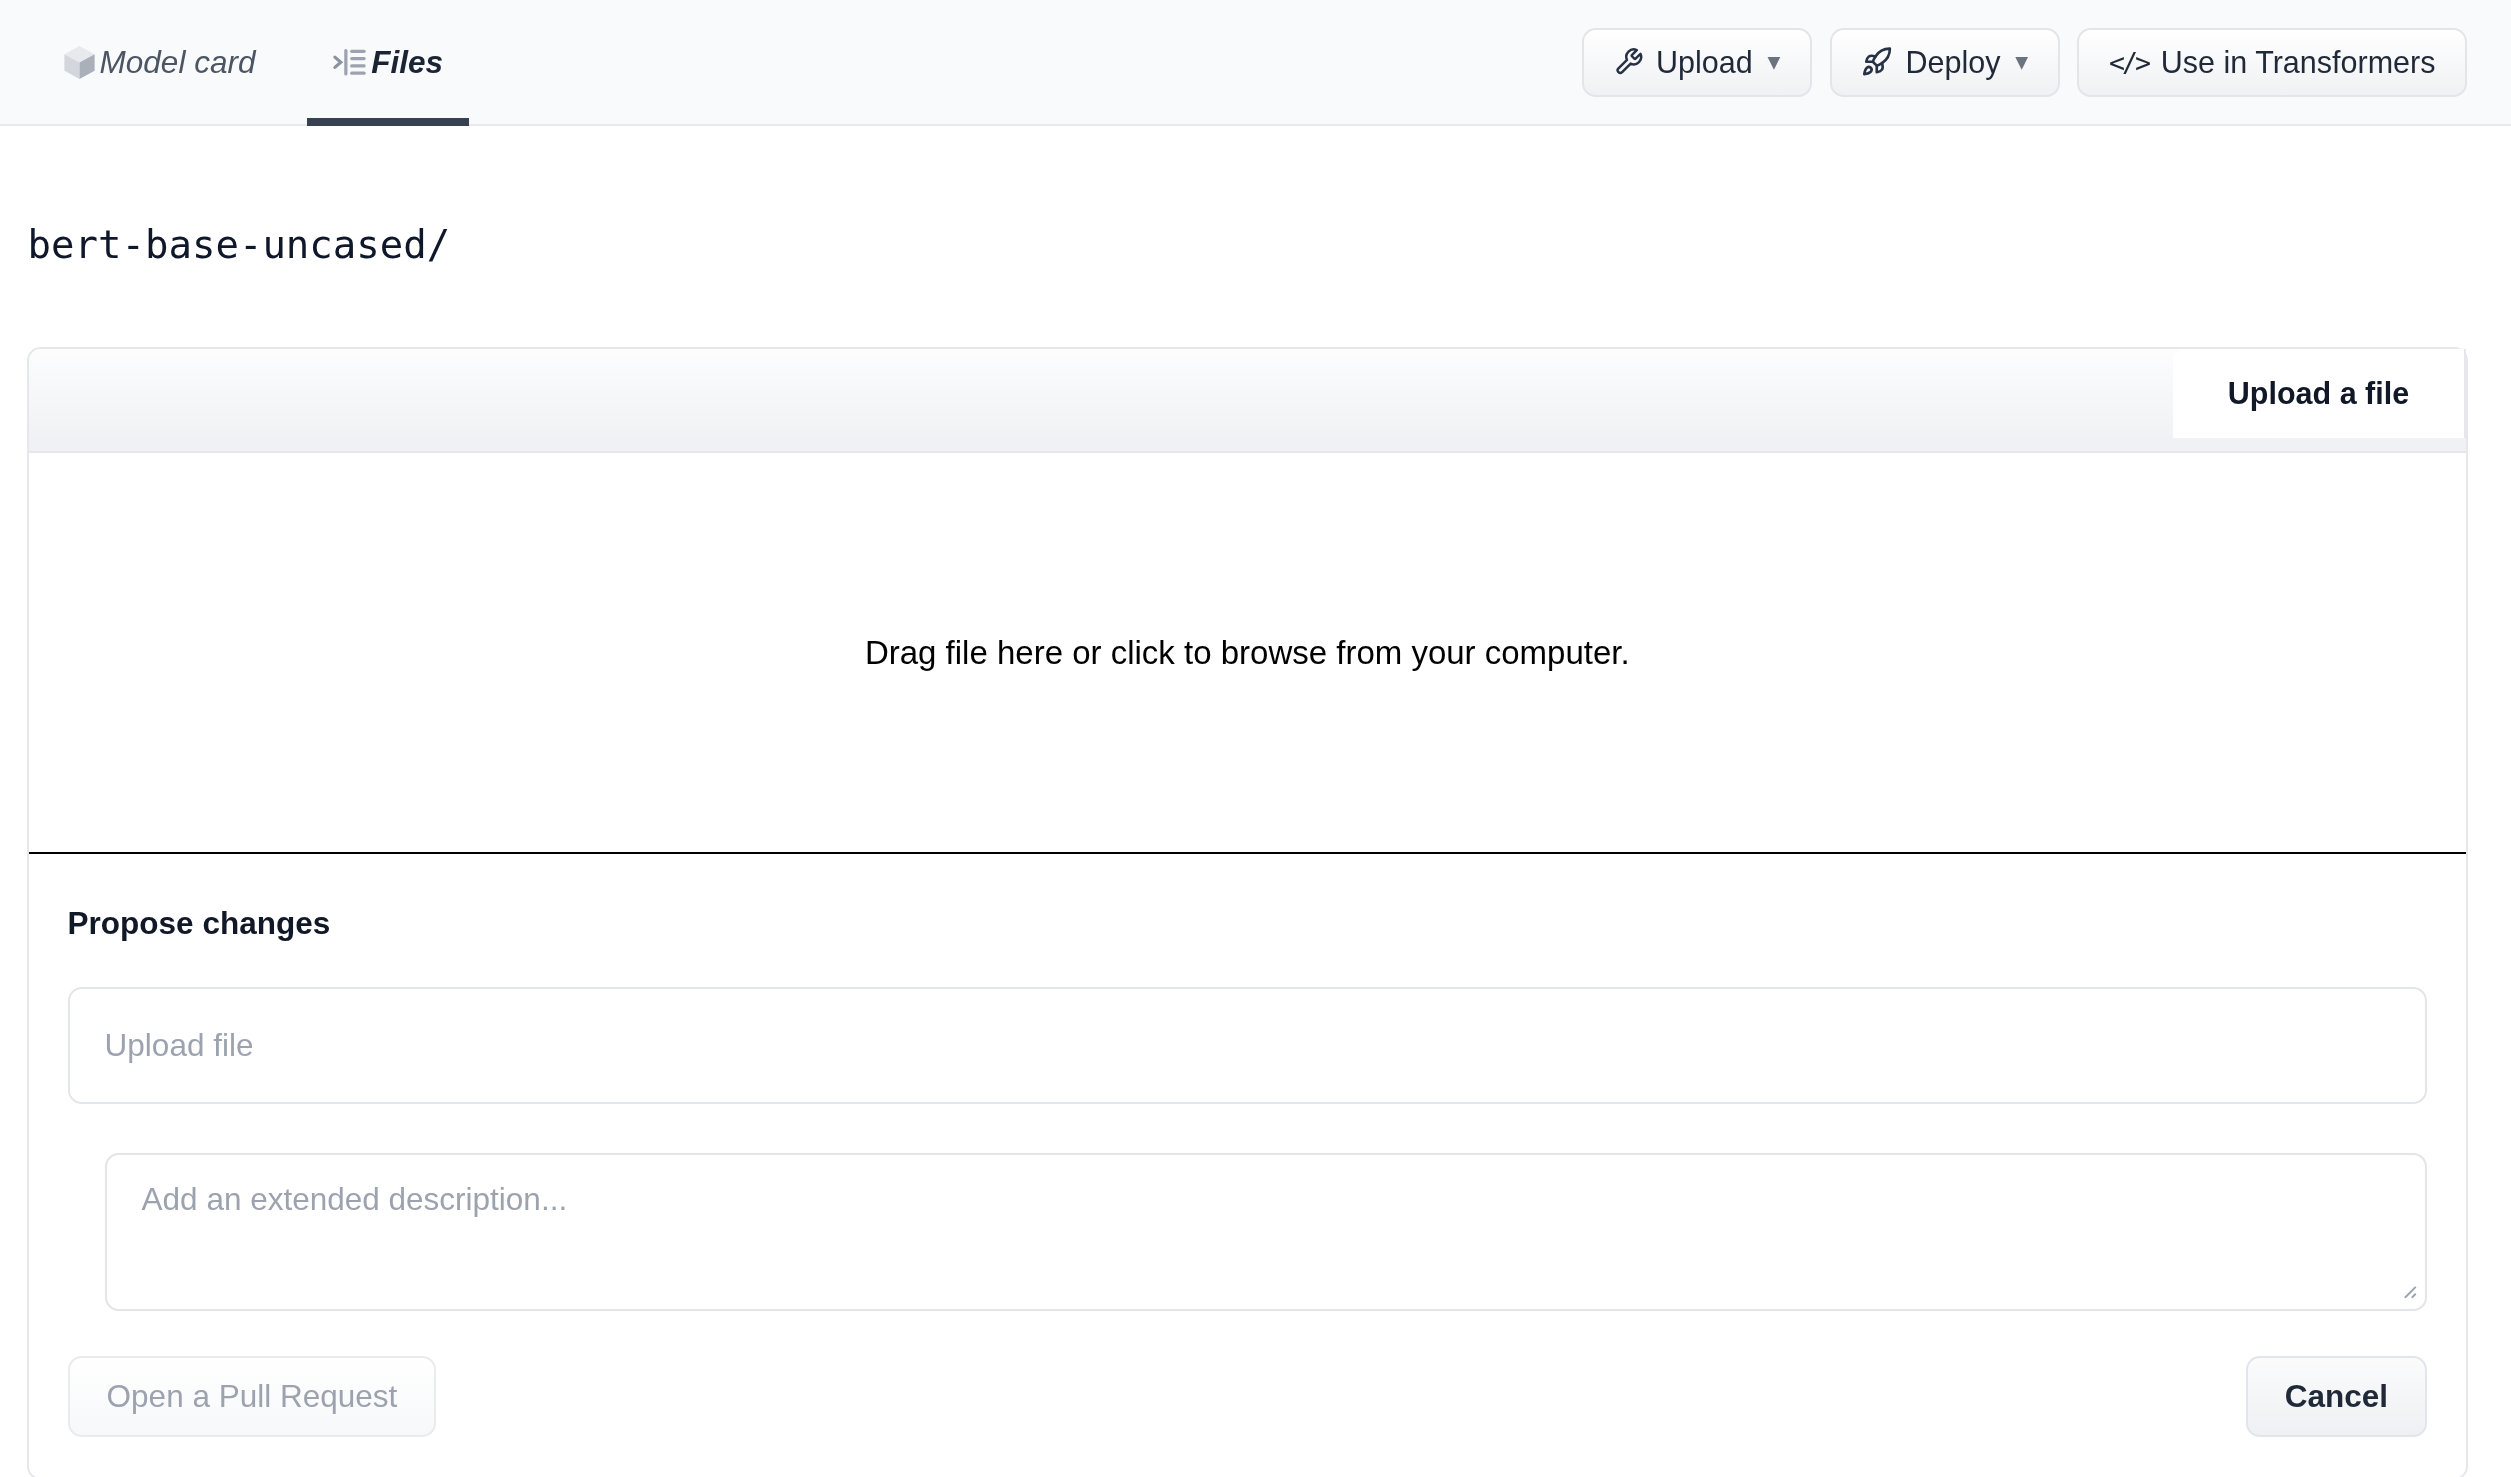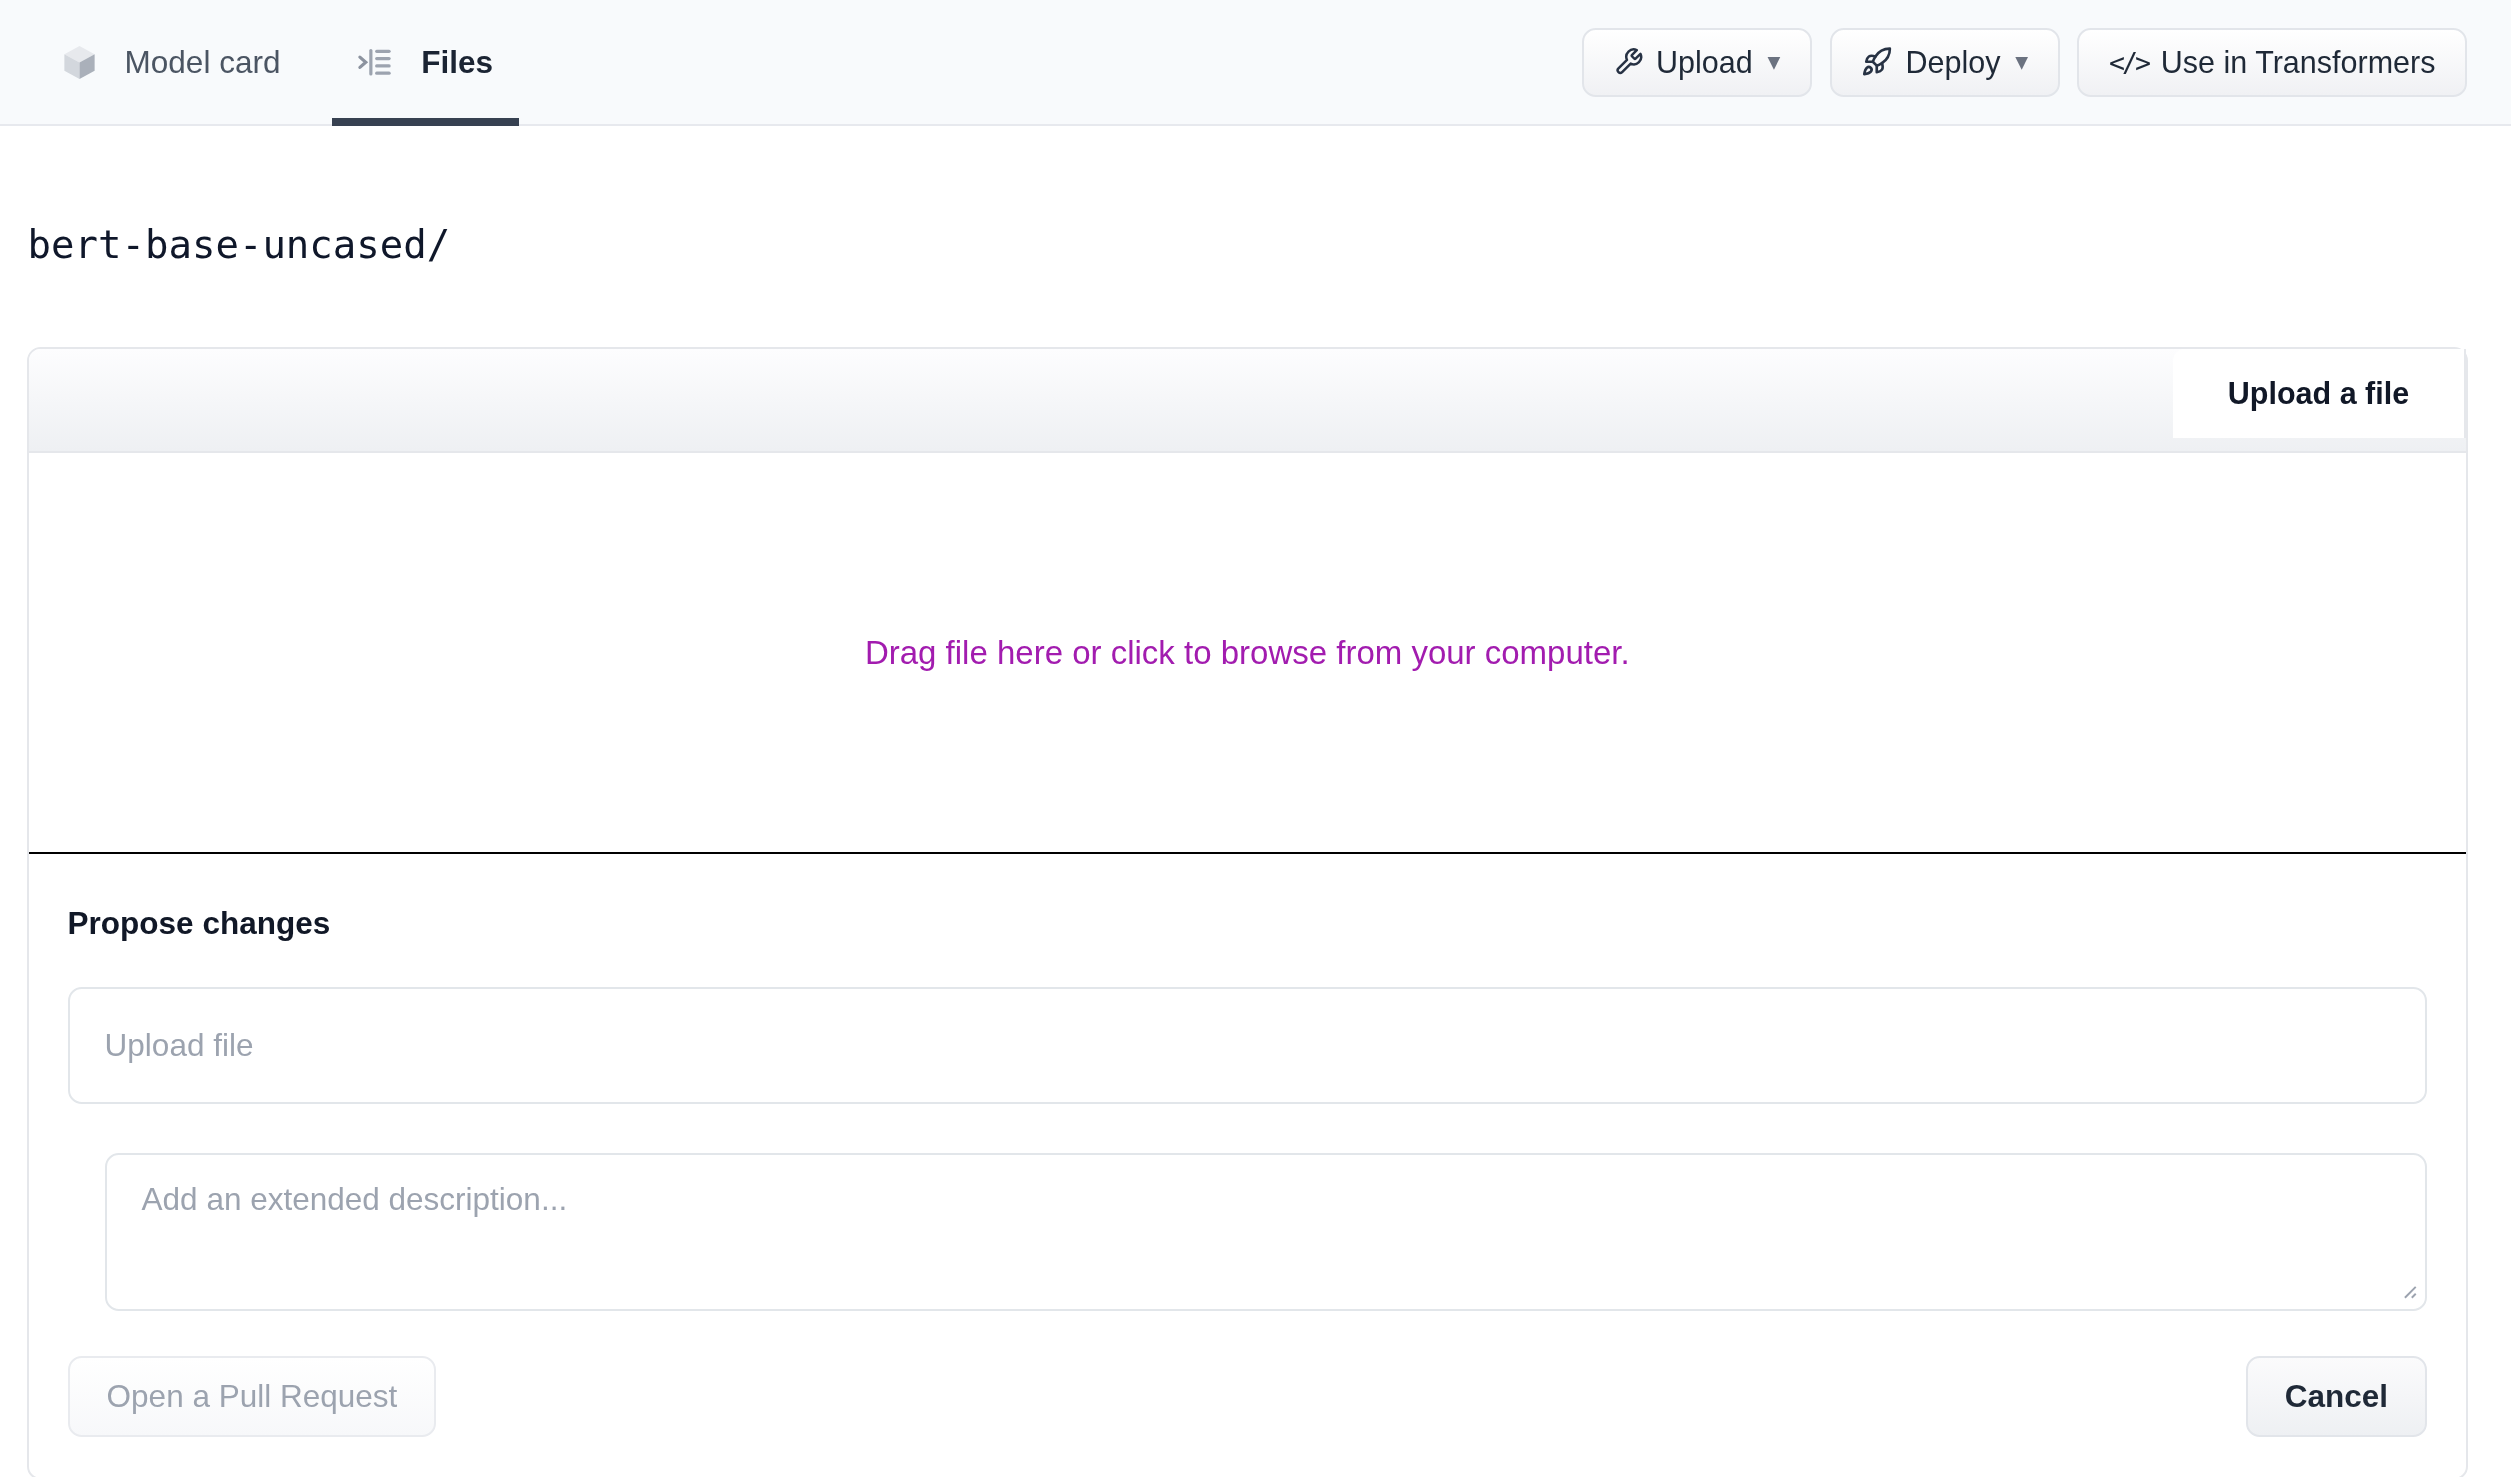--- a/index.html
+++ b/index.html
@@ -17,28 +17,29 @@
     height: 126px;
     background: #f8fafc;
     border-bottom: 2px solid #e7e9ee;
     display: flex;
     align-items: stretch;
     padding: 0 45px 0 37px;
   }
   .nav-tabs { display: flex; align-items: stretch; }
   .nav-tab {
     display: flex; align-items: center;
-    gap: 29px;
+    gap: 4px;
     padding: 0 25.6px;
     margin-right: 25.6px;
     font-size: 31.5px;
     color: #4b5563;
     position: relative;
     cursor: pointer;
     white-space: nowrap;
+    font-style: italic;
   }
   .nav-tab.active { color: #1b2433; font-weight: 700; }
   .nav-tab.active::after {
     content: "";
     position: absolute;
     left: 0; right: 0; bottom: -2px;
     height: 7.9px;
     background: #374151;
   }
   .nav-actions {
@@ -100,21 +101,21 @@
     border-right: 2px solid #e5e7eb;
     border-radius: 11.8px 0 0 0;
     display: flex; align-items: center; justify-content: center;
     font-size: 30.5px; font-weight: 700; color: #111827;
     cursor: pointer;
   }
   .dropzone {
     height: 399px;
     display: flex; align-items: center; justify-content: center;
     font-size: 33px;
-    color: #a21caf;
+    color: #000000;
     cursor: pointer;
   }
   .propose {
     border-top: 2px solid #000000;
     padding: 51px 39px 41px 39px;
   }
   .propose-heading {
     margin: 0 0 45px 0;
     font-size: 31.5px; font-weight: 700; color: #111827;
   }

